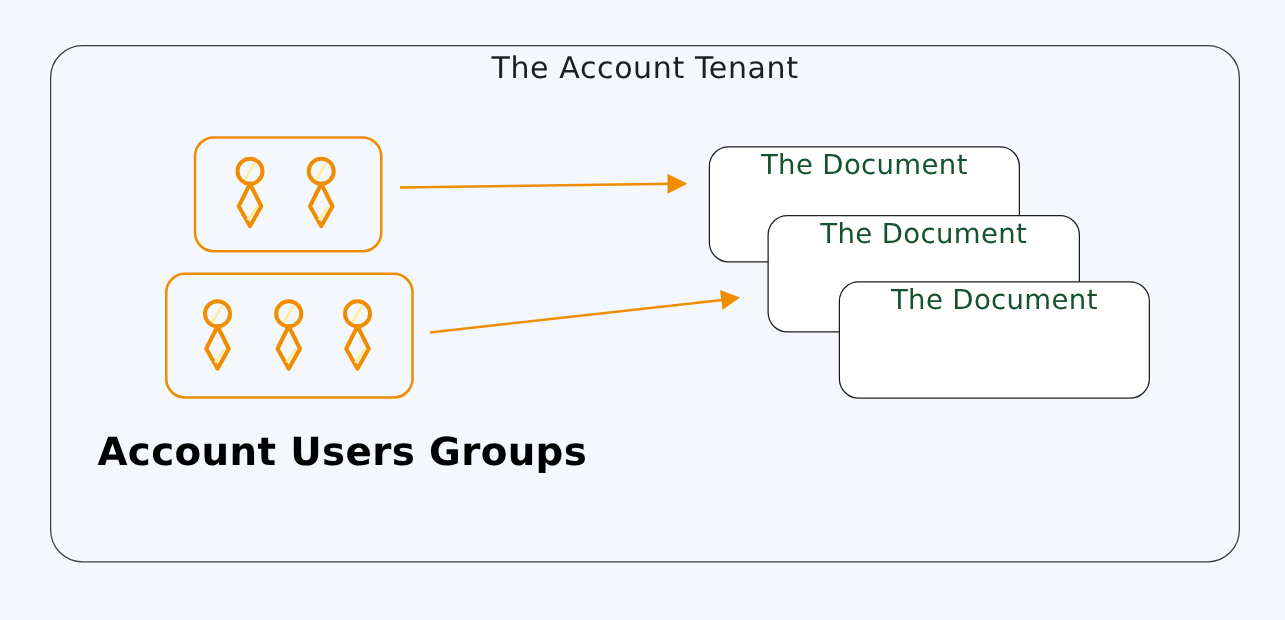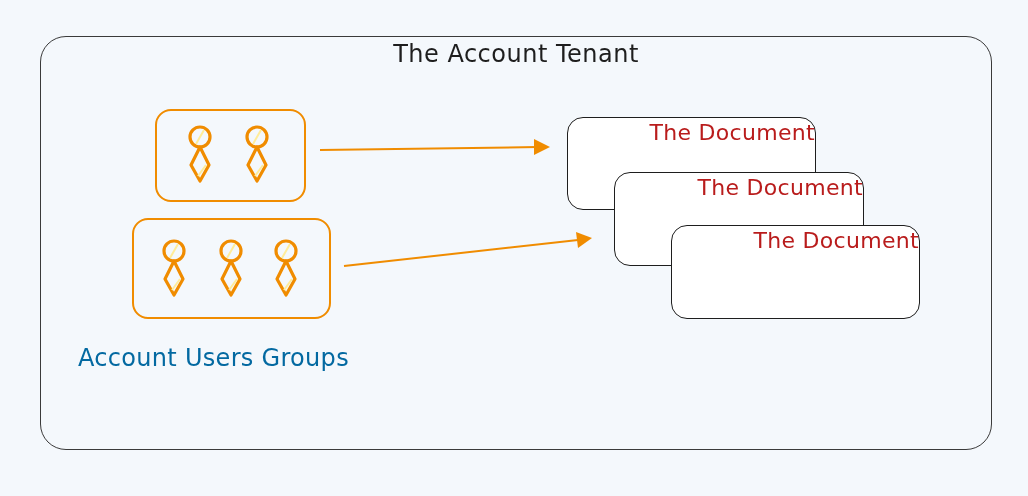--- a/index.html
+++ b/index.html
@@ -29,28 +29,29 @@
       box-sizing: border-box;
     }
     .doc {
       background: #ffffff;
       border: 1.3px solid #1e1e1e;
       border-radius: 16px;
       box-sizing: border-box;
     }
     .doc-label {
       position: absolute; left: 0; right: 0; top: 2px;
-      text-align: right;
-      font-size: 22px; color: #b91c1c;
+      text-align: center;
+      font-size: 22px; color: #14532d;
       letter-spacing: 0.3px;
     }
     .group-caption {
       left: 78px; top: 344px;
-      font-size: 24px; color: #0369a1;
+      font-size: 31px; color: #000000;
       letter-spacing: 0.3px;
+      font-weight: bold;
     }
     svg.overlay { position: absolute; left: 0; top: 0; }
   </style>
 </head>
 <body>
 
 <div class="abs outer"></div>
 <div class="abs title">The Account Tenant</div>
 
 <div class="abs group" style="left:155px; top:109px; width:151px; height:93px;"></div>

